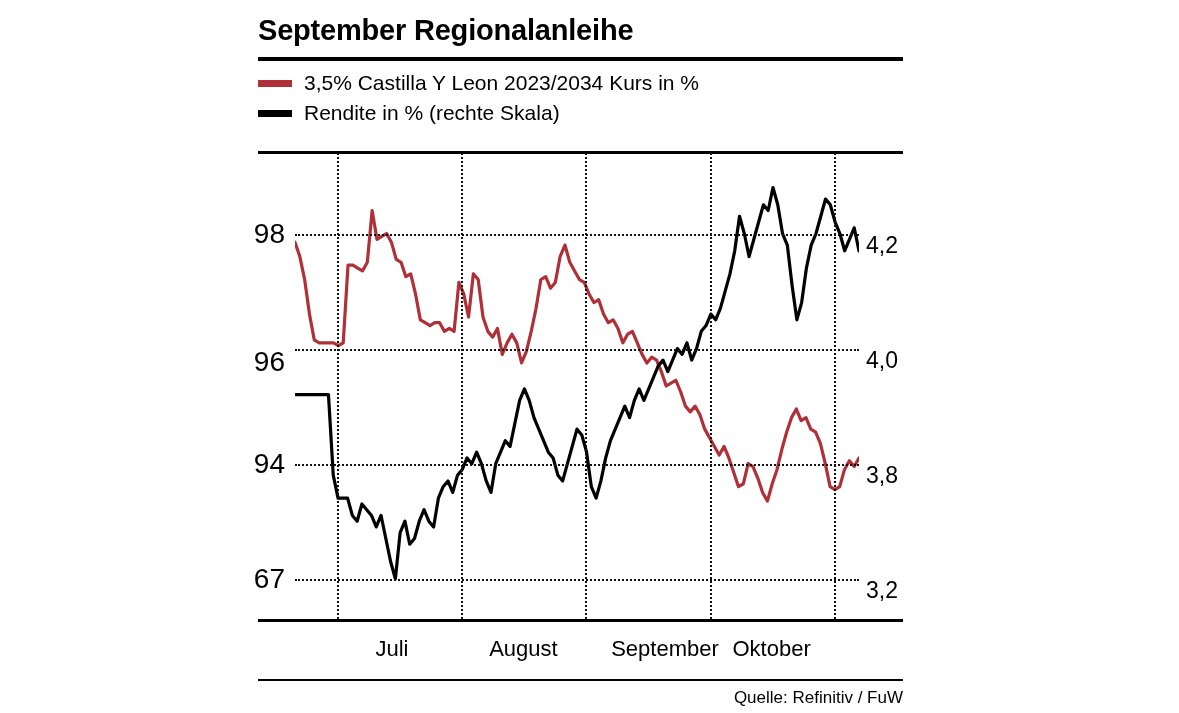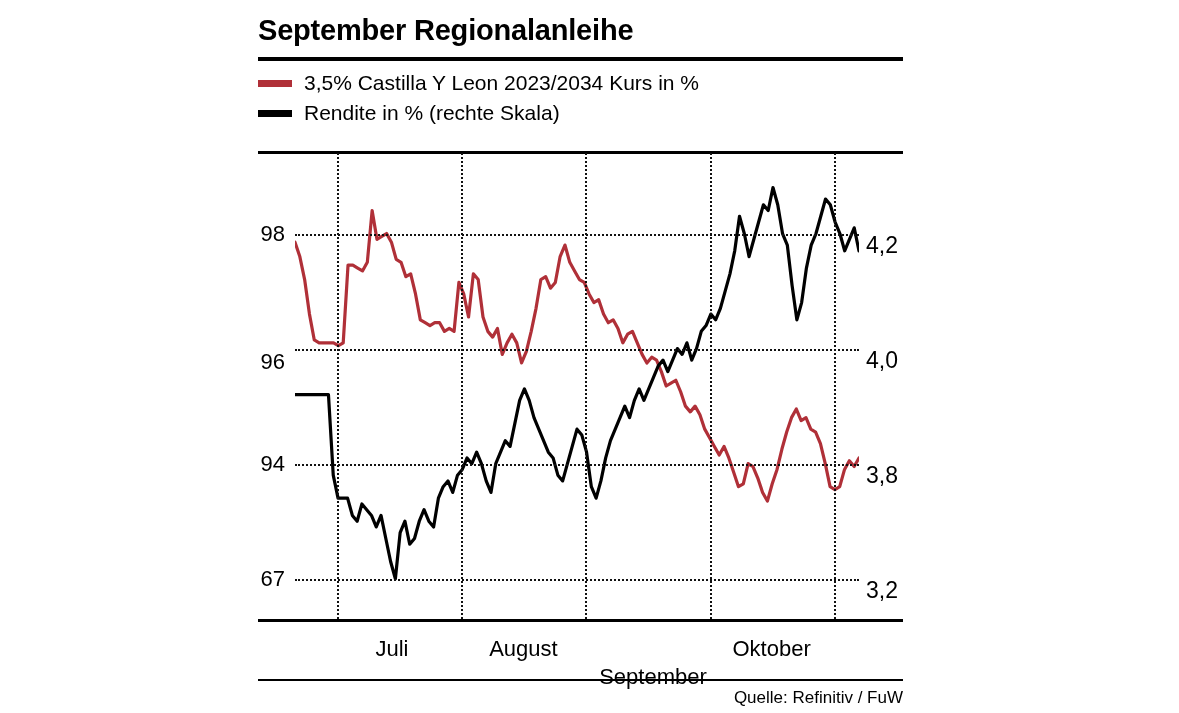--- a/index.html
+++ b/index.html
@@ -103,21 +103,21 @@
     position: absolute;
     top: 0;
     height: 466px;
     width: 0;
     border-left: 2px dotted #111111;
   }
   .ylabel-left {
     position: absolute;
     right: 0;
     transform: translateY(-50%);
-    font-size: 22px;
+    font-size: 28px;
     text-align: right;
     white-space: nowrap;
   }
   .ylabel-left-wrap {
     position: absolute;
     left: 205px;
     top: 153px;
     width: 80px;
     height: 466px;
   }
@@ -205,18 +205,18 @@
       <div class="gridline-v" style="left: 42.3px;"></div>
       <div class="gridline-v" style="left: 166.38px;"></div>
       <div class="gridline-v" style="left: 290.46px;"></div>
       <div class="gridline-v" style="left: 414.54px;"></div>
       <div class="gridline-v" style="left: 538.62px;"></div>
     </div>
 
   <div class="xlabels" id="xlabels">
       <div class="xlabel" style="left: 97px;">Juli</div>
       <div class="xlabel" style="left: 228.42px;">August</div>
-      <div class="xlabel" style="left: 358px; margin-top: 28px;">September</div>
+      <div class="xlabel" style="left: 370px;">September</div>
       <div class="xlabel" style="left: 476.58px;">Oktober</div>
     </div>
 
   <div class="source">Quelle: Refinitiv / FuW</div>
 </div>
 
 </body></html>

